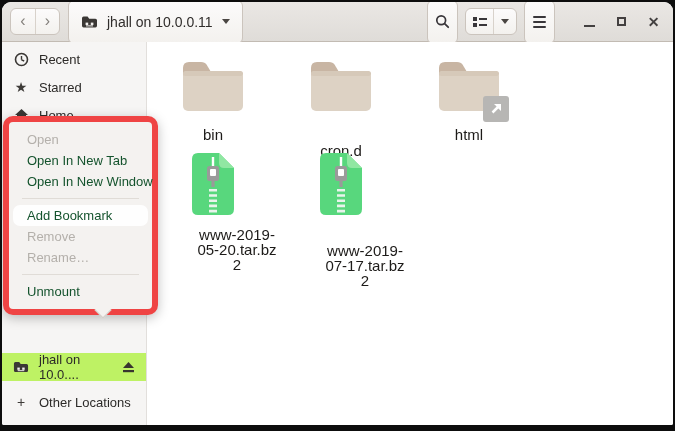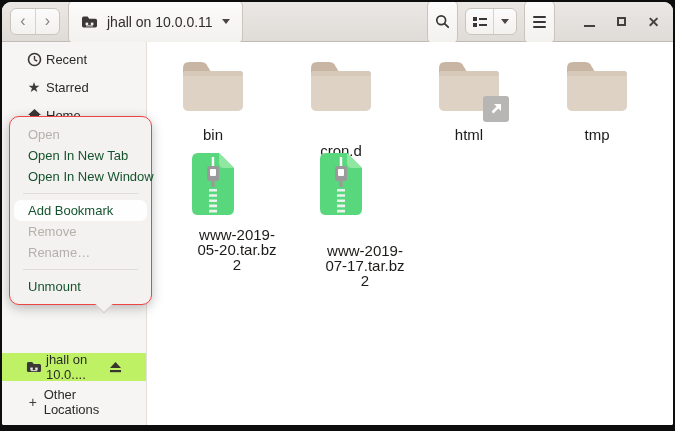--- a/index.html
+++ b/index.html
@@ -37,21 +37,21 @@
   .winbtn { width:23px; height:23px; display:flex; align-items:center; justify-content:center; color:#434040; }
   .min-glyph { width:11px; height:2px; background:#434040; margin-top:8px; }
   .max-glyph { width:9px; height:9px; border:2px solid #434040; }
   .close-glyph { font-size:14px; font-weight:bold; line-height:1; }
   
   .appbody { flex:1; display:flex; position:relative; }
   .sidebar {
     width:145px; flex:0 0 145px; background:#f6f5f4; border-right:1px solid #e2dfdc;
     position:relative; padding-top:3px; font-size:13px; color:#2c2a28;
   }
-  .side-row { height:28px; display:flex; align-items:center; padding:0 24px; gap:4px; }
+  .side-row { height:28px; display:flex; align-items:center; padding:0 11px; gap:10px; }
   .side-row .ic { width:16px; display:flex; justify-content:center; color:#3e3b38; font-size:14px; }
   .mount-row { position:absolute; left:0; top:311px; width:100%; background:#bef264; }
   .other-row { position:absolute; left:0; top:346px; width:100%; }
   .plus-ic { font-size:16px; color:#3a3734; }
   .eject { margin-left:auto; display:flex; }
   
   .content { flex:1; position:relative; background:#fff; }
   .cell { position:absolute; width:130px; display:flex; flex-direction:column; align-items:center; }
   .r1 { top:18px; }
   .r2 { top:110px; }
@@ -59,22 +59,22 @@
   .icon-wrap { position:relative; }
   .file-label { margin-top:11px; font-size:15px; line-height:15px; color:#1d1b19; text-align:center; max-width:130px; }
   .break { word-break:break-all; }
   .r2 .file-label { margin-top:7px;margin-left:48px; }
   .emblem {
     position:absolute; right:-8px; bottom:-6px; width:26px; height:26px;
     background:#b7b6b4; border-radius:3px; display:flex; align-items:center; justify-content:center;
   }
   
   .popover {
-    position:absolute; left:7px; top:114px; width:143px; z-index:20;
-    background:#f4f2f0; border:1px solid #ef4444; border-radius:10px;
+    position:absolute; left:1px; top:114px; width:155px; z-index:20;
+    background:#f4f2f0; border:6px solid #ef4444; border-radius:10px;
     box-shadow:0 3px 12px rgba(0,0,0,.25); padding:7px 4px;
   }
   .menu-item { height:21px; line-height:21px; padding:0 14px; font-size:13px; color:#14532d; border-radius:3px; white-space:nowrap; }
   .menu-item.disabled { color:#b4b0ab; }
   .menu-item.hover { background:#fefefe;border-radius:7px; }
   .menu-sep { height:1px; background:#e0dcd7; margin:6px 9px; }
   .pop-tail {
     position:absolute; left:88px; bottom:-7px; width:12px; height:12px;
     background:#f4f2f0; transform:rotate(45deg);
     border-right:1px solid #d2cdc7; border-bottom:1px solid #d2cdc7;
@@ -234,30 +234,20 @@
             </svg>
             <div class="emblem">
               <svg width="16" height="16" viewBox="0 0 16 16">
                   <path d="M6 3 H13 V10 L10.4 7.4 L5.4 12.4 L3.6 10.6 L8.6 5.6 Z" fill="#fff"></path>
                 </svg>
             </div>
           </div>
           <div class="file-label">html</div>
         </div>
 
-        <div class="cell r1 c4">
-          <div class="icon-wrap">
-            <svg width="64" height="52" viewBox="0 0 64 52">
-              <path d="M2 18 V8 q0-6 6-6 h12 q4 0 5.5 2.5 L30 12 32 18 Z" fill="#c8b5a3"></path>
-              <rect x="2" y="11" width="60" height="40" rx="5" fill="#ddd2c4"></rect>
-              <rect x="2" y="11" width="60" height="5" rx="2.5" fill="#d6c9b9"></rect>
-            </svg>
-          </div>
-          <div class="file-label">tmp</div>
-        </div>
 
         <div class="cell r2 c1">
           <div class="icon-wrap">
             <svg width="52" height="64" viewBox="0 0 52 64">
               <path d="M5 7 q0-6 6-6 h21 l15 15 v41 q0 6-6 6 H11 q-6 0-6-6 Z" fill="#58d77d"></path>
               <path d="M32 1 l15 15 h-10 q-5 0-5-5 Z" fill="#90e7a2"></path>
               <line x1="26" y1="5" x2="26" y2="15" stroke="#fff" stroke-width="2.4"></line>
               <rect x="20" y="14" width="12" height="15" rx="2.5" fill="#9a9a9a"></rect>
               <rect x="23" y="17" width="6" height="7" rx="1" fill="#fff"></rect>
               <rect x="24.4" y="29" width="3.2" height="6" fill="#9a9a9a"></rect>

